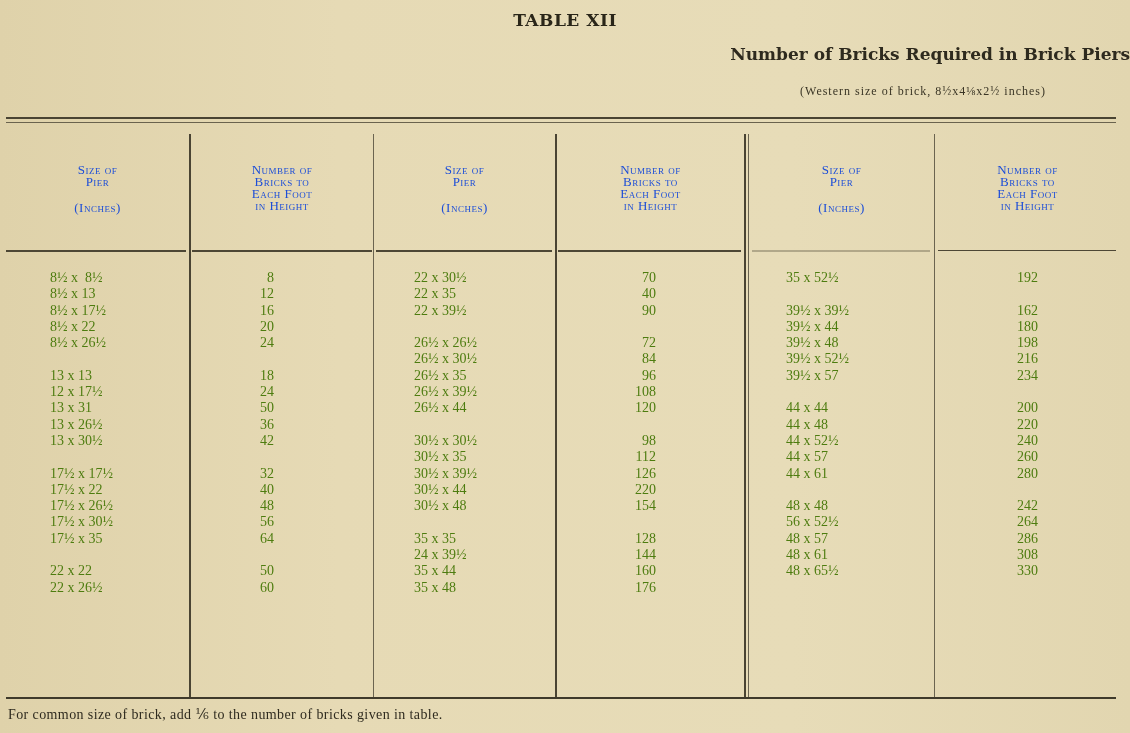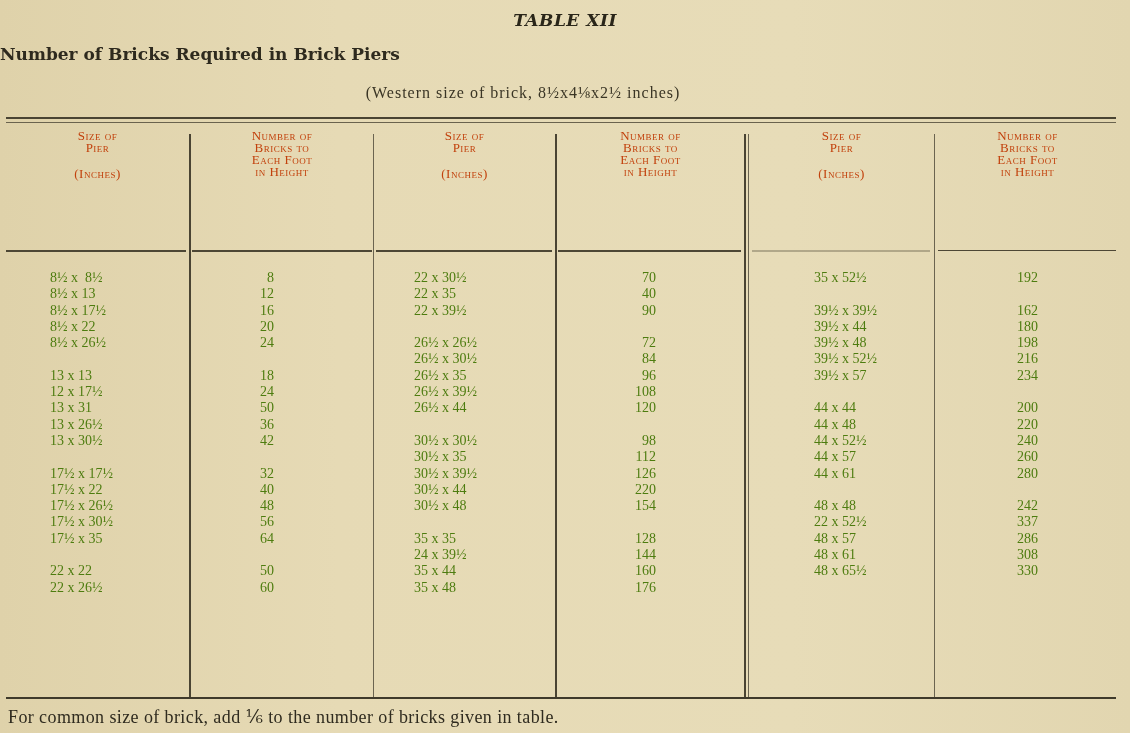--- a/index.html
+++ b/index.html
@@ -8,61 +8,60 @@
     background: #e5d9b3;
     background-image: linear-gradient(90deg, #dfd2aa 0%, #e6dab5 30%, #e7dcb8 70%, #e2d6b0 100%);
     font-family: "Liberation Serif", "DejaVu Serif", serif;
     color: #2e2a1e;
     position: relative;
   }
   .title {
     position: absolute; top: 10px; left: 0; width: 1130px; text-align: center;
     font-family: "DejaVu Serif", serif; font-weight: bold; font-size: 17px; letter-spacing: 0.5px;
     color: #2a2619;
-    font-style: italic;
   }
   .subtitle {
-    position: absolute; top: 44px; left: 0; width: 1130px; text-align: left;
+    position: absolute; top: 44px; left: 0; width: 1130px; text-align: right;
     font-family: "DejaVu Serif", serif; font-weight: bold; font-size: 17px;
     color: #2e2a1e;
   }
   .note {
-    position: absolute; top: 84px; left: 0; width: 1046px; text-align: center;
-    font-size: 16px; letter-spacing: 1px; color: #3a3525;
+    position: absolute; top: 84px; left: 0; width: 1046px; text-align: right;
+    font-size: 12px; letter-spacing: 1px; color: #3a3525;
   }
   .rule-top {
     position: absolute; left: 6px; width: 1110px; top: 117px; height: 2px; background: #4a4433;
   }
   .rule-top2 {
     position: absolute; left: 6px; width: 1110px; top: 122px; height: 1px; background: #6a634e;
   }
   .rule-head {
     position: absolute; top: 250px; height: 2px; background: #4d4735;
   }
   .rule-bottom {
     position: absolute; left: 6px; width: 1110px; top: 697px; height: 2px; background: #3f3a2b;
   }
   .vline {
     position: absolute; top: 134px; height: 563px; width: 2px; background: #4a4433;
   }
   .vline.thin { width: 1px; background: #6b6450; }
   .head {
-    position: absolute; top: 130px; text-align: center;
-    font-variant: small-caps; font-size: 13px; line-height: 12px; color: #c2410c;
+    position: absolute; top: 164px; text-align: center;
+    font-variant: small-caps; font-size: 13px; line-height: 12px; color: #1d4ed8;
     letter-spacing: 0.5px;
   }
   .head .l { display: block; }
   .head .gap { display: block; height: 14px; }
   .col {
     position: absolute; top: 270px; font-size: 14px; line-height: 16.3px; color: #4d7c0f;
   }
   .col .row { height: 16.3px; white-space: pre; }
   .col.num { text-align: right; }
   .footer {
-    position: absolute; top: 706px; left: 8px; font-size: 18px; letter-spacing: 0.4px; color: #2f2b1f;
+    position: absolute; top: 706px; left: 8px; font-size: 14px; letter-spacing: 0.4px; color: #2f2b1f;
   }
 </style>
 </head>
 <body>
 
 <div class="title">TABLE XII</div>
 <div class="subtitle">Number of Bricks Required in Brick Piers</div>
 <div class="note">(Western size of brick, 8½x4⅛x2½ inches)</div>
 
 <div class="rule-top"></div>
@@ -200,37 +199,37 @@
     <div class="row">112</div>
     <div class="row">126</div>
     <div class="row">220</div>
     <div class="row">154</div>
     <div class="row"></div>
     <div class="row">128</div>
     <div class="row">144</div>
     <div class="row">160</div>
     <div class="row">176</div>
   </div>
-<div class="col" style="left:786px;width:140px;margin-left:28px;">
+<div class="col" style="left:786px;width:140px;">
     <div class="row">35 x 52½</div>
     <div class="row"></div>
     <div class="row">39½ x 39½</div>
     <div class="row">39½ x 44</div>
     <div class="row">39½ x 48</div>
     <div class="row">39½ x 52½</div>
     <div class="row">39½ x 57</div>
     <div class="row"></div>
     <div class="row">44 x 44</div>
     <div class="row">44 x 48</div>
     <div class="row">44 x 52½</div>
     <div class="row">44 x 57</div>
     <div class="row">44 x 61</div>
     <div class="row"></div>
     <div class="row">48 x 48</div>
-    <div class="row">22 x 52½</div>
+    <div class="row">56 x 52½</div>
     <div class="row">48 x 57</div>
     <div class="row">48 x 61</div>
     <div class="row">48 x 65½</div>
     <div class="row"></div>
   </div>
 <div class="col num" style="left:960px;width:78px;">
     <div class="row">192</div>
     <div class="row"></div>
     <div class="row">162</div>
     <div class="row">180</div>
@@ -238,21 +237,21 @@
     <div class="row">216</div>
     <div class="row">234</div>
     <div class="row"></div>
     <div class="row">200</div>
     <div class="row">220</div>
     <div class="row">240</div>
     <div class="row">260</div>
     <div class="row">280</div>
     <div class="row"></div>
     <div class="row">242</div>
-    <div class="row">337</div>
+    <div class="row">264</div>
     <div class="row">286</div>
     <div class="row">308</div>
     <div class="row">330</div>
     <div class="row"></div>
   </div>
 
 <div class="rule-bottom"></div>
 
 <div class="footer">For common size of brick, add ⅙ to the number of bricks given in table.</div>
 

